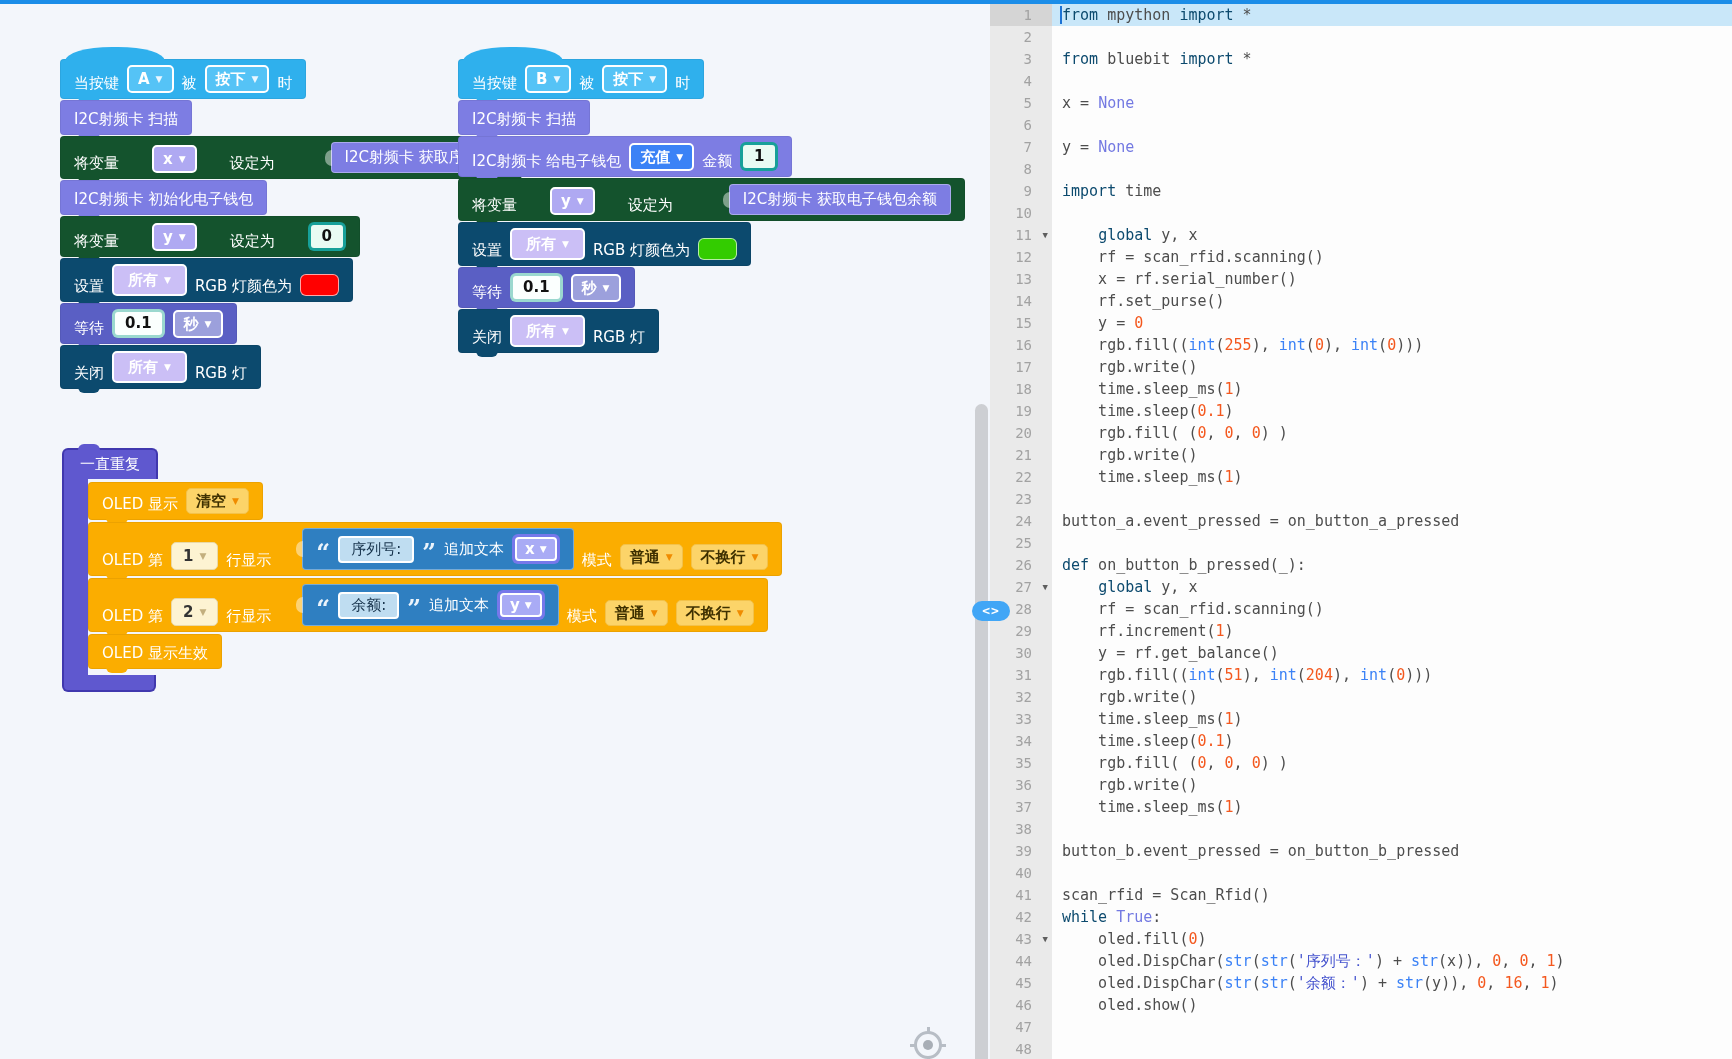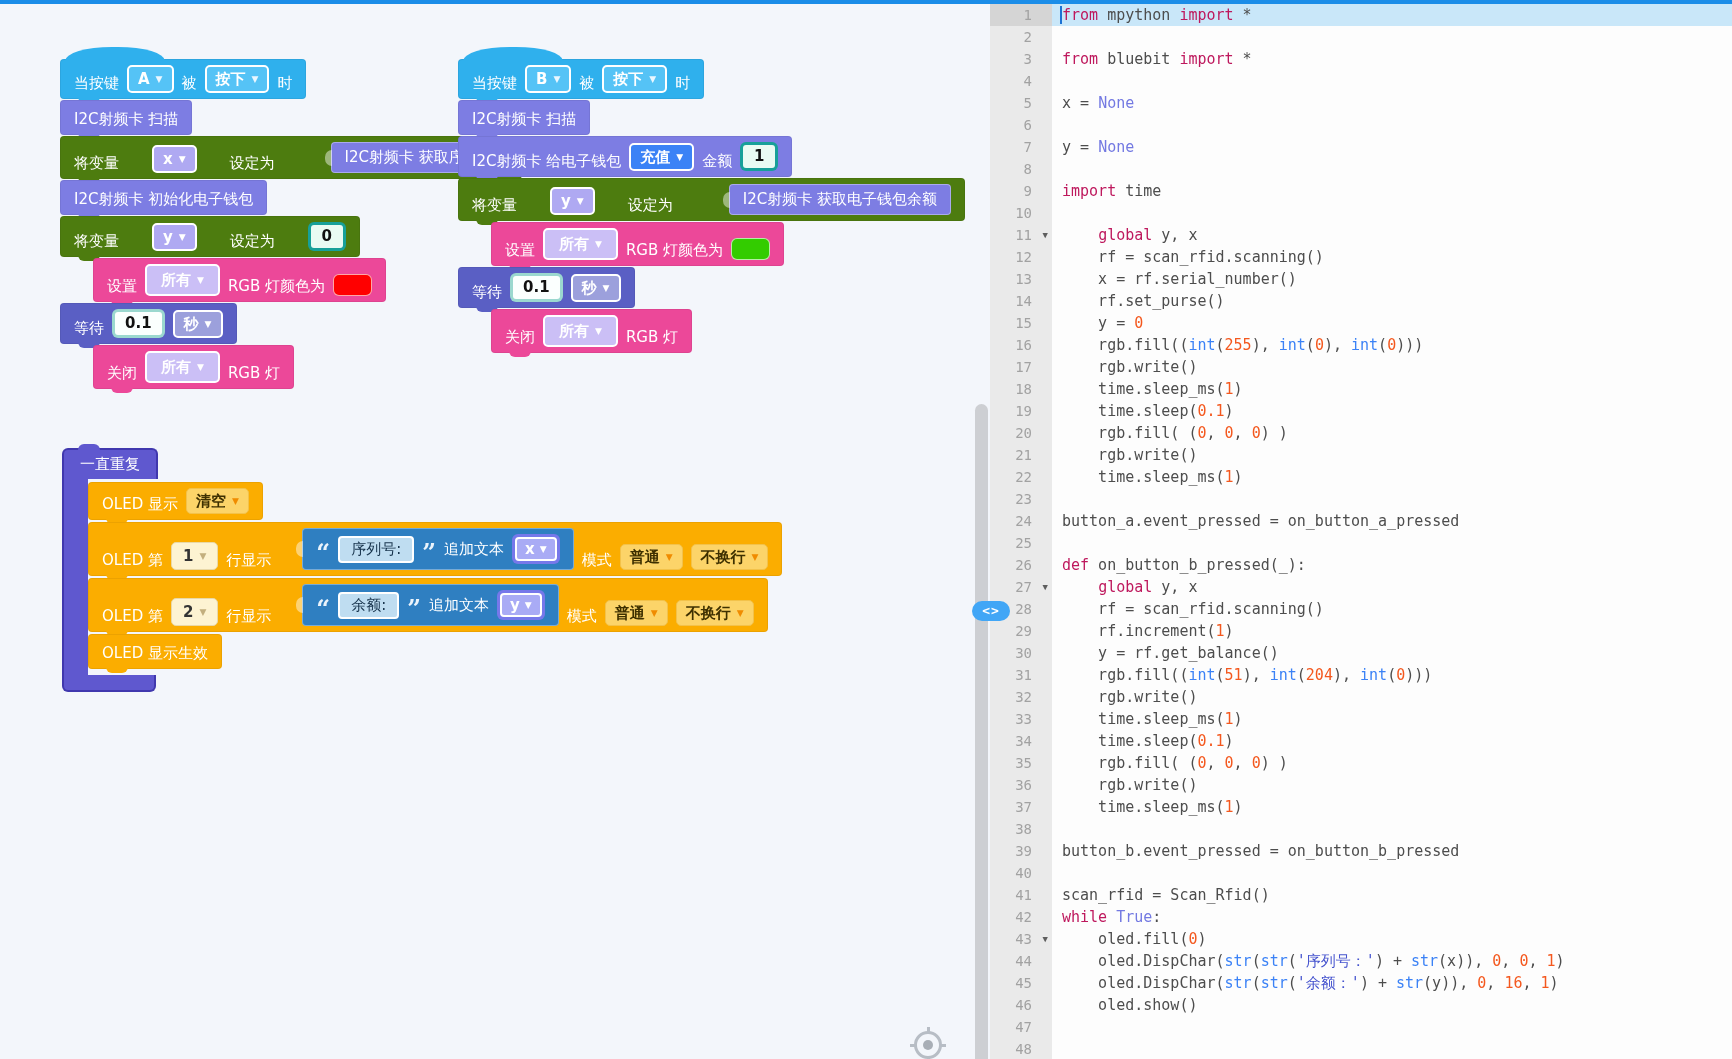--- a/index.html
+++ b/index.html
@@ -11,22 +11,22 @@
   .stack{position:absolute;display:flex;flex-direction:column;align-items:flex-start;}
   .row{position:relative;display:inline-flex;align-items:flex-end;gap:8px;padding:5px 13px;
        border-radius:4px;color:#fff;font-size:15px;min-height:35px;box-sizing:border-box;
        margin-bottom:1px;white-space:nowrap;border:1px solid rgba(0,0,0,0.06);}
   .row::after{content:"";position:absolute;left:17px;bottom:-5px;width:22px;height:6px;
        background:inherit;border-radius:0 0 9px 9px;}
   .hat::before{content:"";position:absolute;top:-13px;left:4px;width:100px;height:14px;
        background:inherit;border-radius:50px 50px 0 0 / 15px 15px 0 0;}
   .p-event{background:#2FB0ED;}
   .p-i2c{background:#7D7DE3;}
-  .p-var{background:#4d7c0f;gap:33px;}
-  .p-rgb{background:#ec4899;margin-left:33px;}
+  .p-var{background:#14532d;gap:33px;}
+  .p-rgb{background:#0c4a6e;}
   .p-wait{background:#5A5FC4;}
   .p-oled{background:#FBAD00;}
   .p-string{background:#2F7FC1;}
   .lbl{white-space:nowrap;}
   
   .dd{display:inline-flex;align-items:center;gap:6px;border-radius:5px;padding:2px 9px;
       font-weight:bold;border:2px solid #fff;line-height:20px;cursor:pointer;}
   .tri{font-size:9px;line-height:9px;}
   .dd-event{background:#55C3F6;color:#fff;}.dd-event .tri{color:#EAF7FF;}
   .dd-var{background:#AFA9F2;color:#fff;}.dd-var .tri{color:#fff;}
@@ -94,21 +94,21 @@
       display:flex;font-family:"DejaVu Sans Mono","Liberation Mono",monospace;font-size:15px;}
   #gutter{width:62px;background:#EAEAEA;flex:none;}
   .gl{height:22px;line-height:22px;text-align:right;padding-right:20px;color:#A2A2A2;font-size:14px;
       position:relative;box-sizing:border-box;}
   .gl.active{background:#D5D5D5;}
   .gl .fold{position:absolute;right:4px;top:0;color:#5E5E5E;font-size:9px;cursor:pointer;}
   #codelines{flex:1;}
   .cl{height:22px;line-height:22px;white-space:pre;padding-left:10px;position:relative;}
   .cl.active{background:#C9E7F9;}
   .cl.active::before{content:"";position:absolute;left:8px;top:2px;bottom:2px;width:2px;background:#1C72D4;}
-  .k{color:#be185d;}
+  .k{color:#0c4a6e;}
   .c{color:#7379E2;}
   .b{color:#3b82f6;}
   .n{color:#F4581E;}
   .s{color:#4553CE;}
   .p{color:#4D4D4D;}
 </style>
 </head>
 <body>
 
 <div id="topbar"></div>

